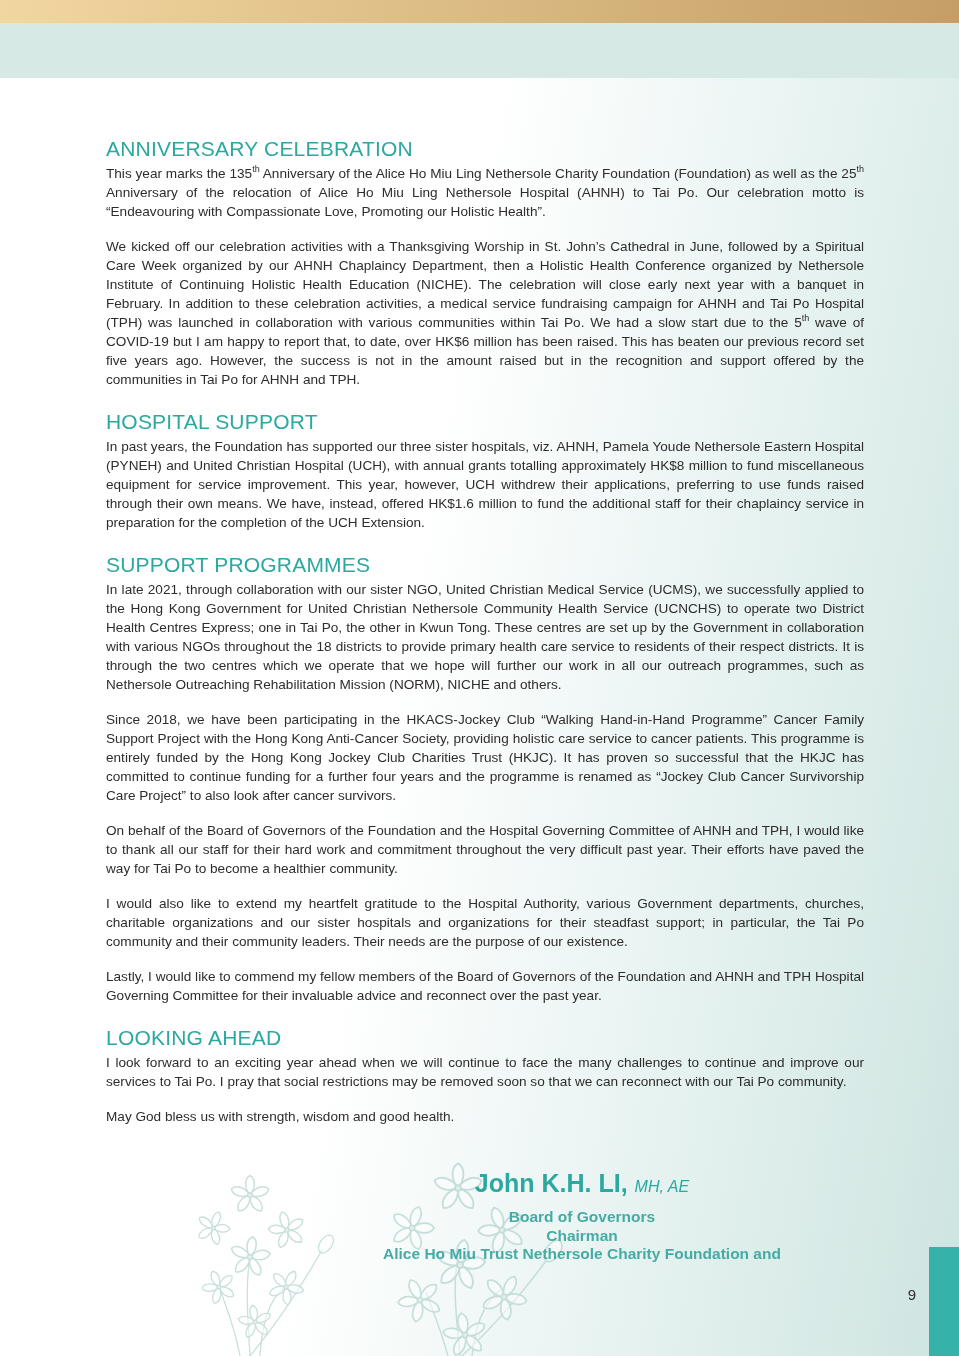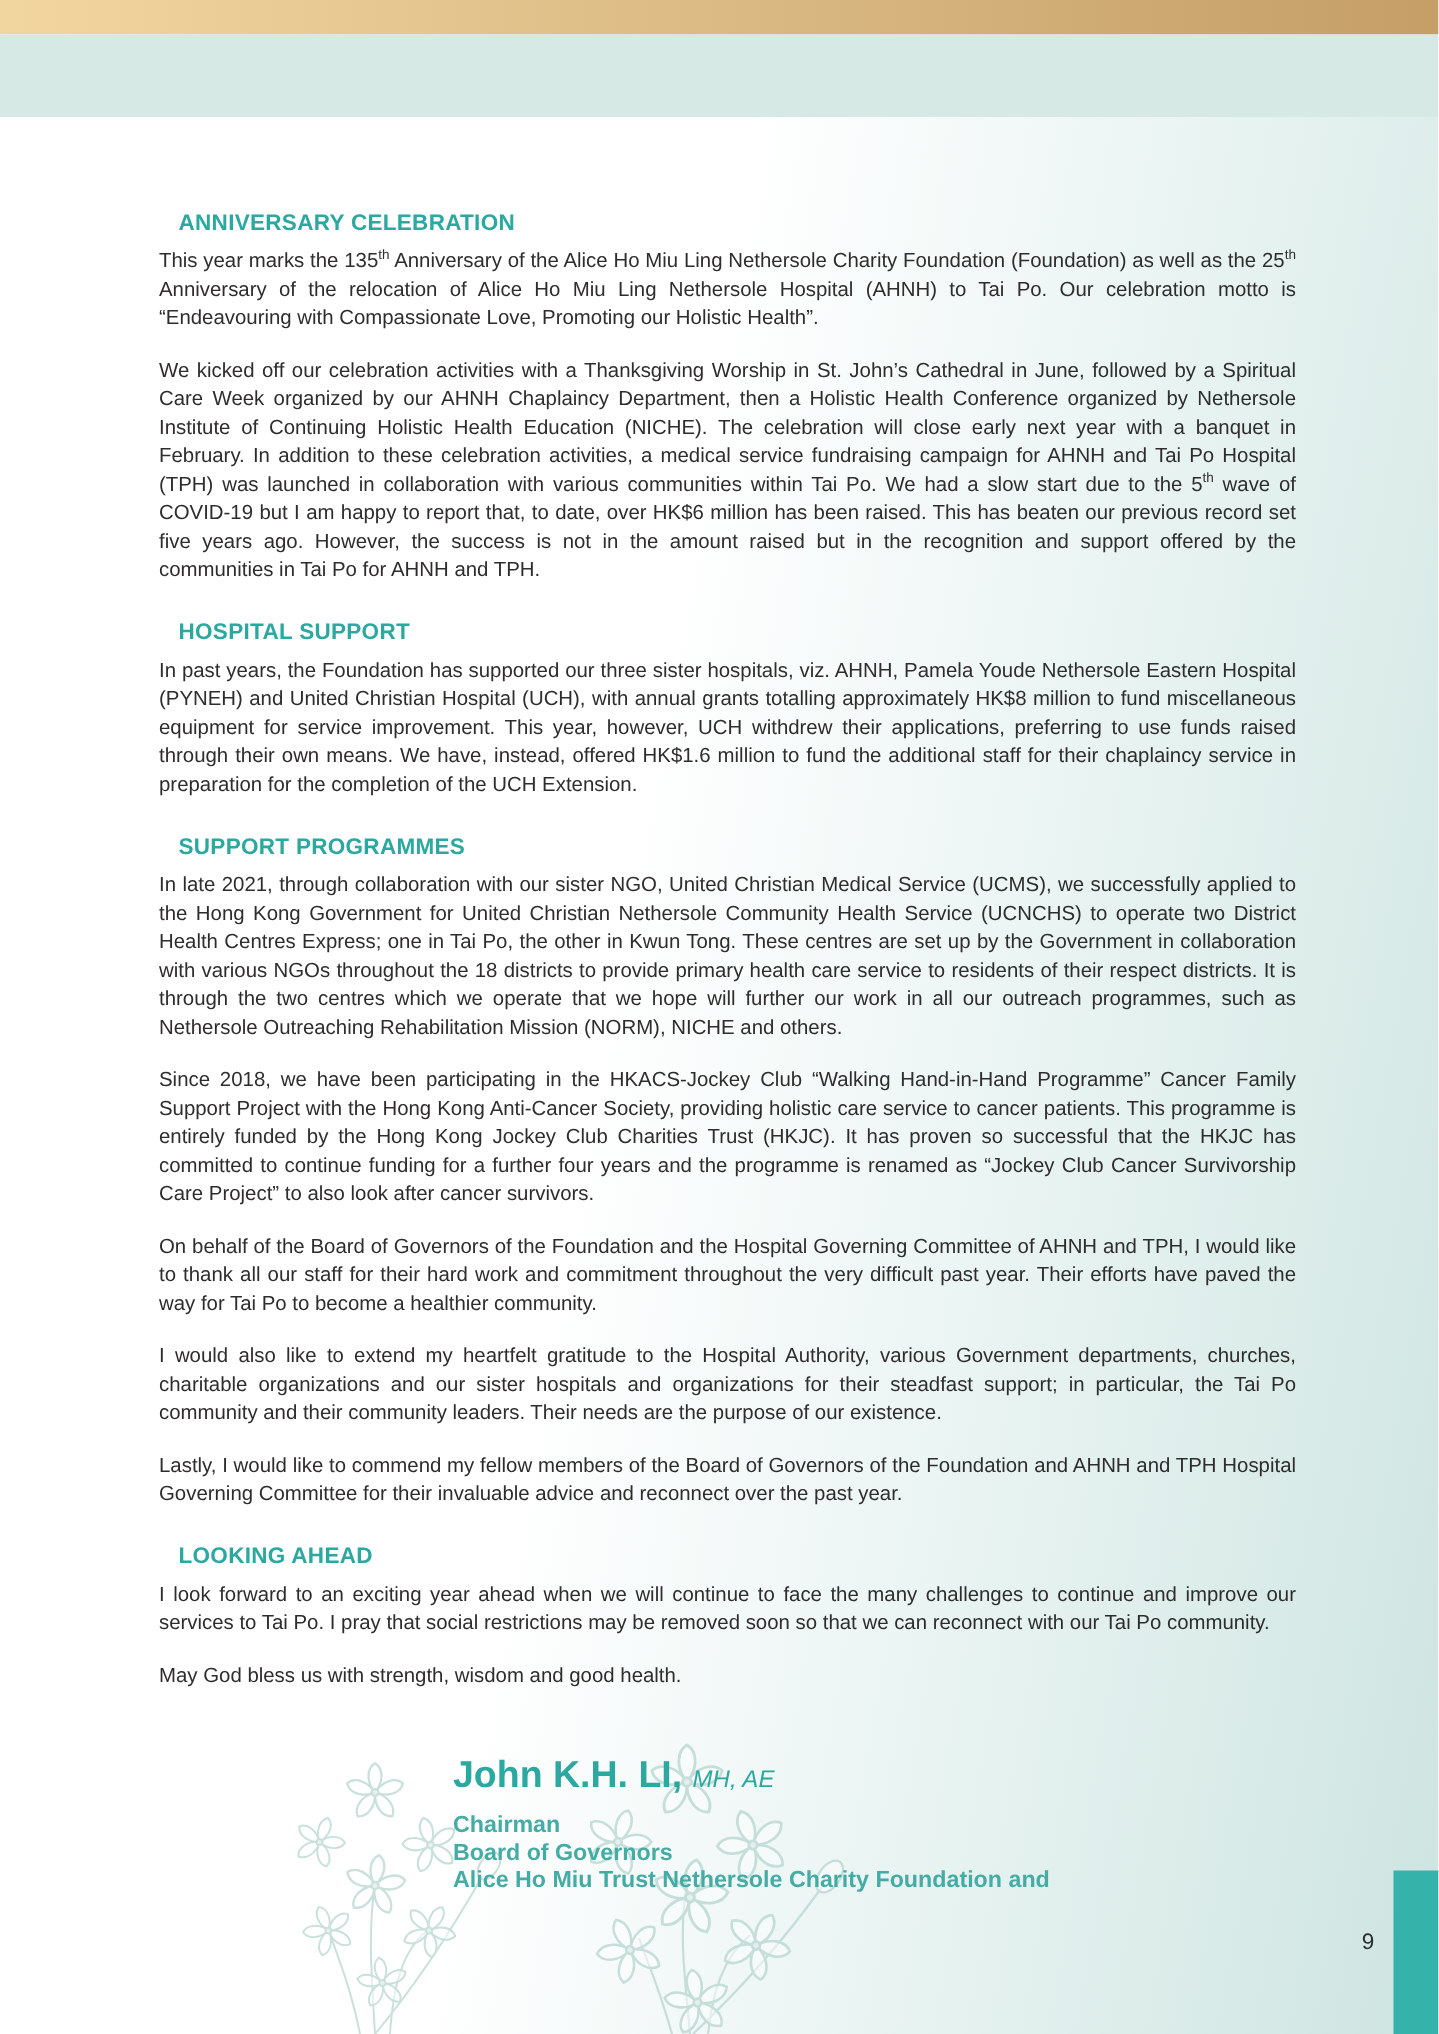--- a/index.html
+++ b/index.html
@@ -33,38 +33,38 @@
   }
   .flowers{
     position:absolute;left:100px;top:1150px;width:520px;height:206px;
     opacity:.75;
   }
   .content{
     position:absolute;left:106px;top:138px;width:758px;
   }
   h2.section-heading{
     color:var(--accent);
-    font-size:15px;
-    font-weight:bold;
+    font-size:21px;
+    font-weight:normal;
     letter-spacing:.2px;
     line-height:22px;
-    margin:22px 0 4px 13px;
+    margin:22px 0 4px 0;
   }
   .content section:first-child h2.section-heading{margin-top:0;}
   p.para{
     color:var(--body-text);
     font-size:13.6px;
     line-height:19px;
     text-align:justify;
     margin:0 0 16px 0;
   }
   p.para sup{font-size:9px;line-height:0;}
   .signature{
     position:absolute;right:97px;top:1168px;width:560px;
-    text-align:left;
+    text-align:center;
   }
   .sig-name{
     color:var(--accent);
     font-size:25px;
     font-weight:bold;
     line-height:30px;
     margin-bottom:6px;
   }
   .sig-honours{
     font-size:16px;
@@ -165,19 +165,19 @@
     <p class="para">I look forward to an exciting year ahead when we will continue to face the many challenges to continue and improve our services to Tai Po.  I pray that social restrictions may be removed soon so that we can reconnect with our Tai Po community.</p>
     <p class="para">May God bless us with strength, wisdom and good health.</p>
   </section>
 </div>
 
 <div class="signature">
   <div class="sig-name">
     <span>John K.H. LI,</span>
     <span class="sig-honours">MH, AE</span>
   </div>
+  <div class="sig-line">Board of Governors</div>
   <div class="sig-line">Chairman</div>
-  <div class="sig-line">Board of Governors</div>
   <div class="sig-line">Alice Ho Miu Trust Nethersole Charity Foundation and</div>
 </div>
 
 <div class="page-number">9</div>
 <div class="edge-tab"></div>
 
 </body></html>

